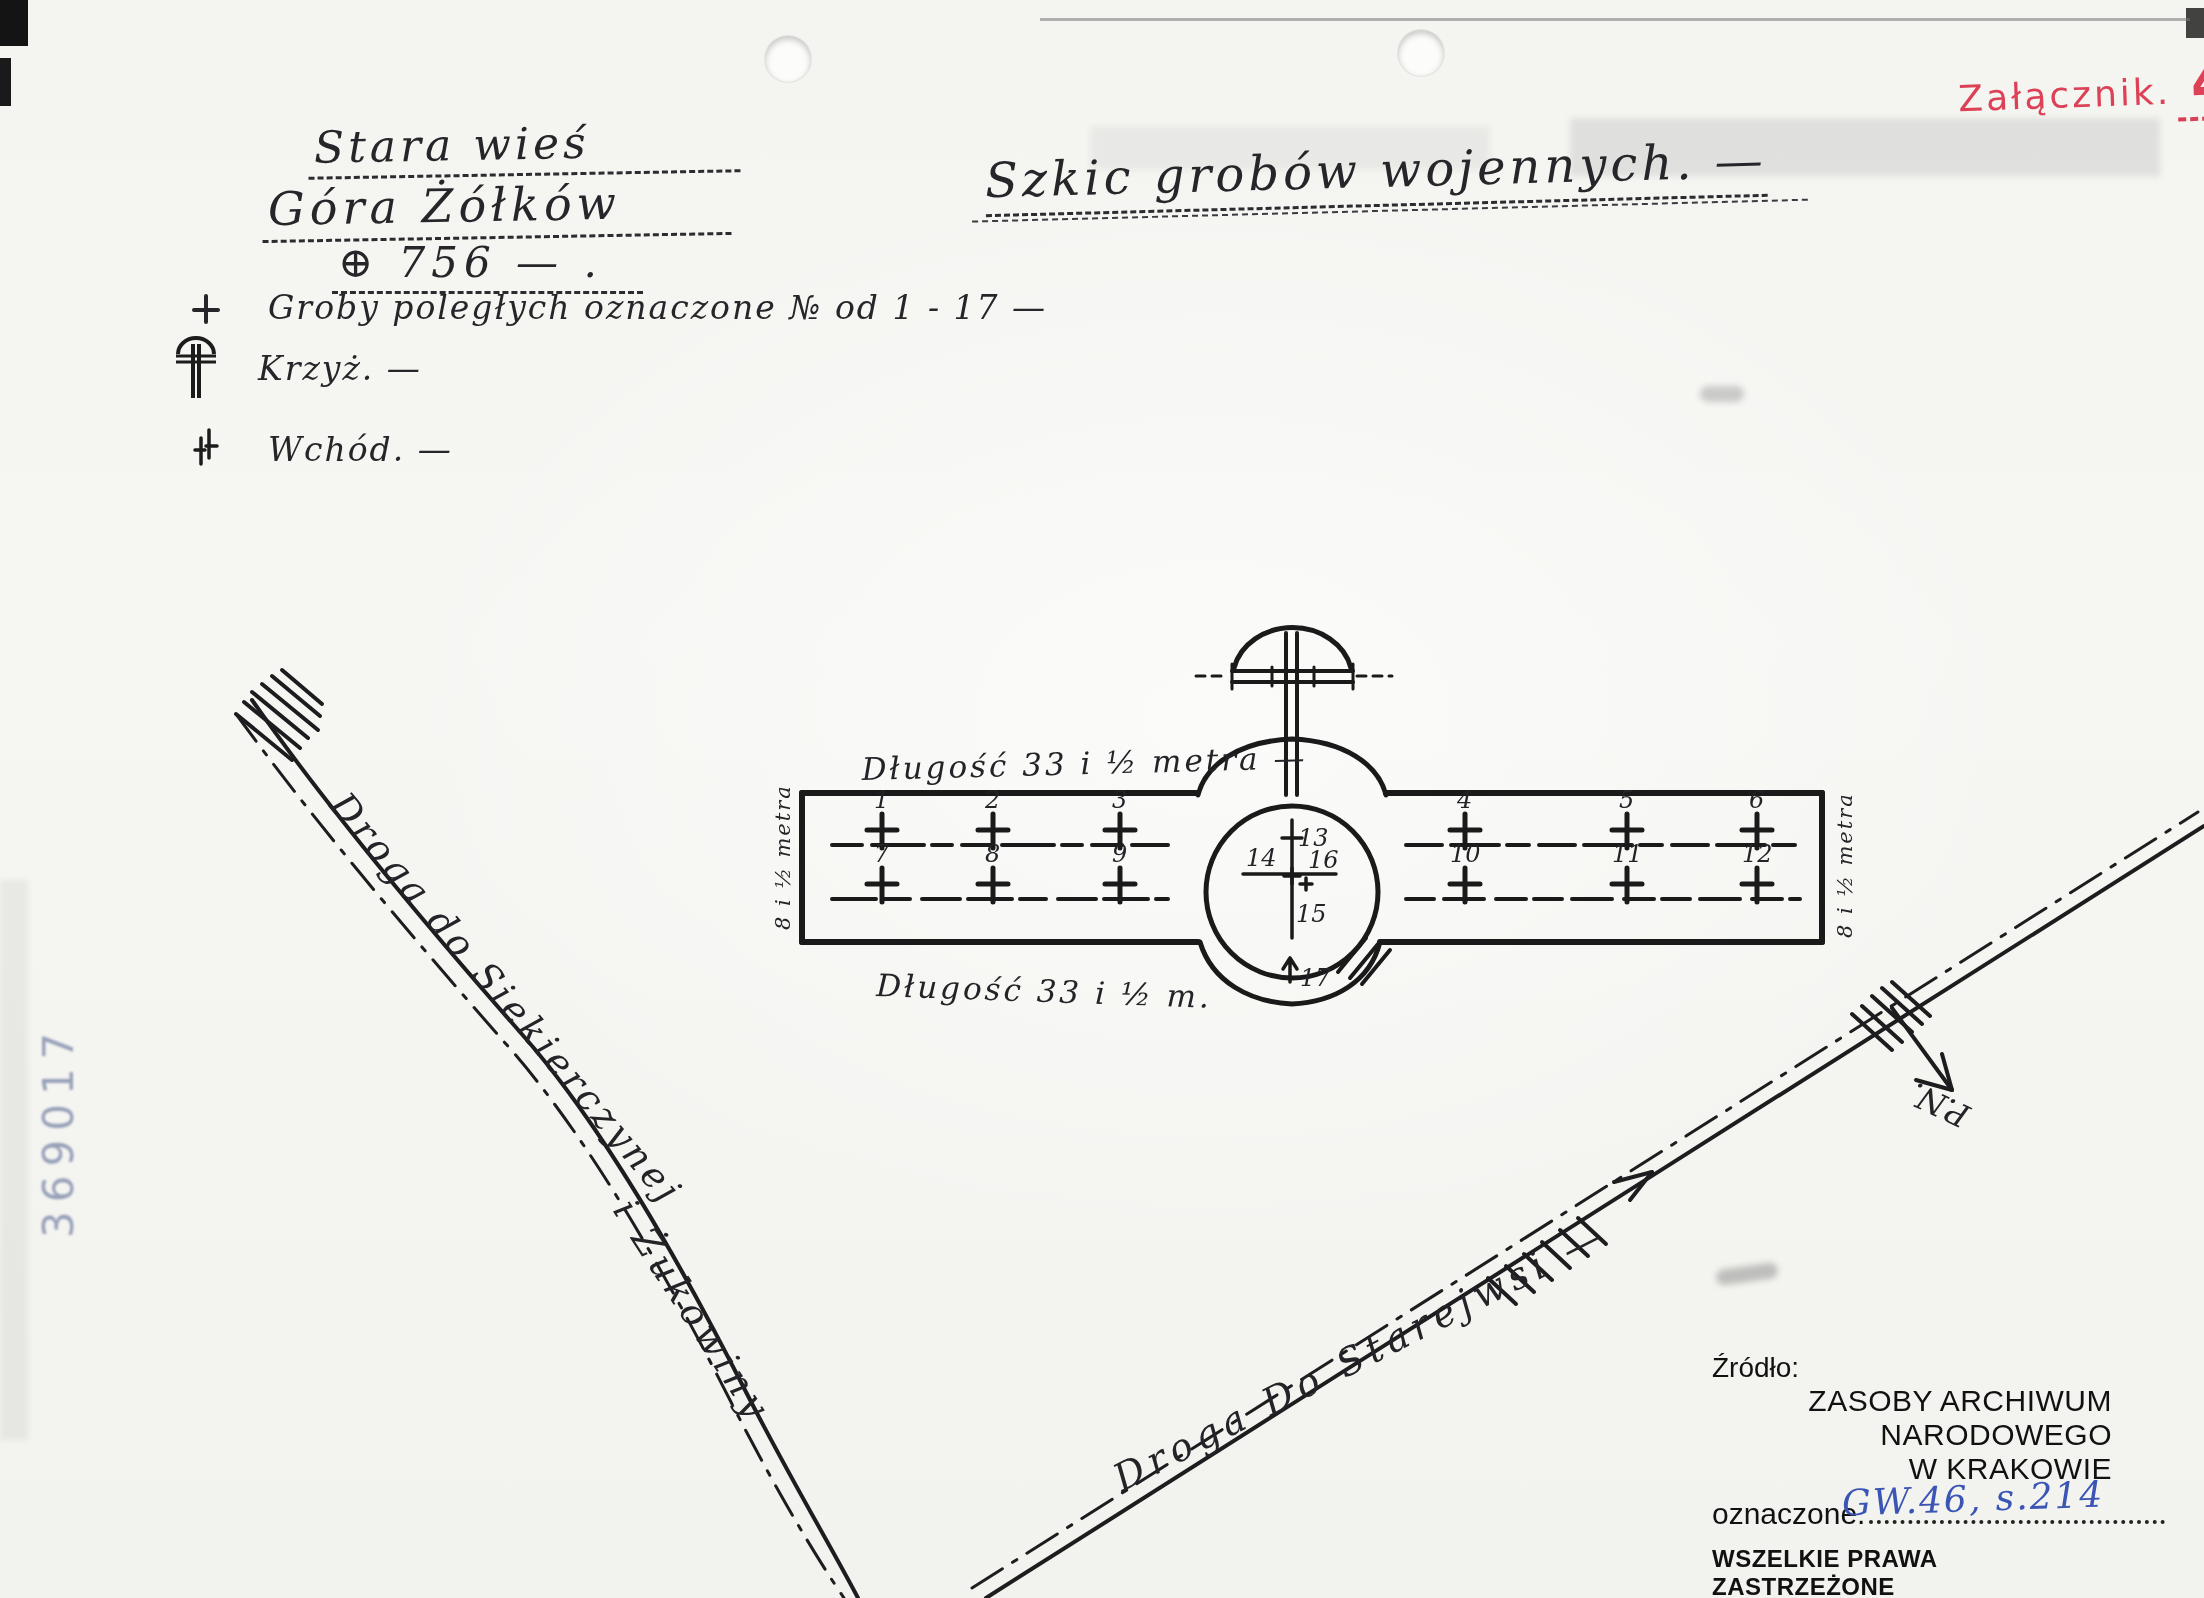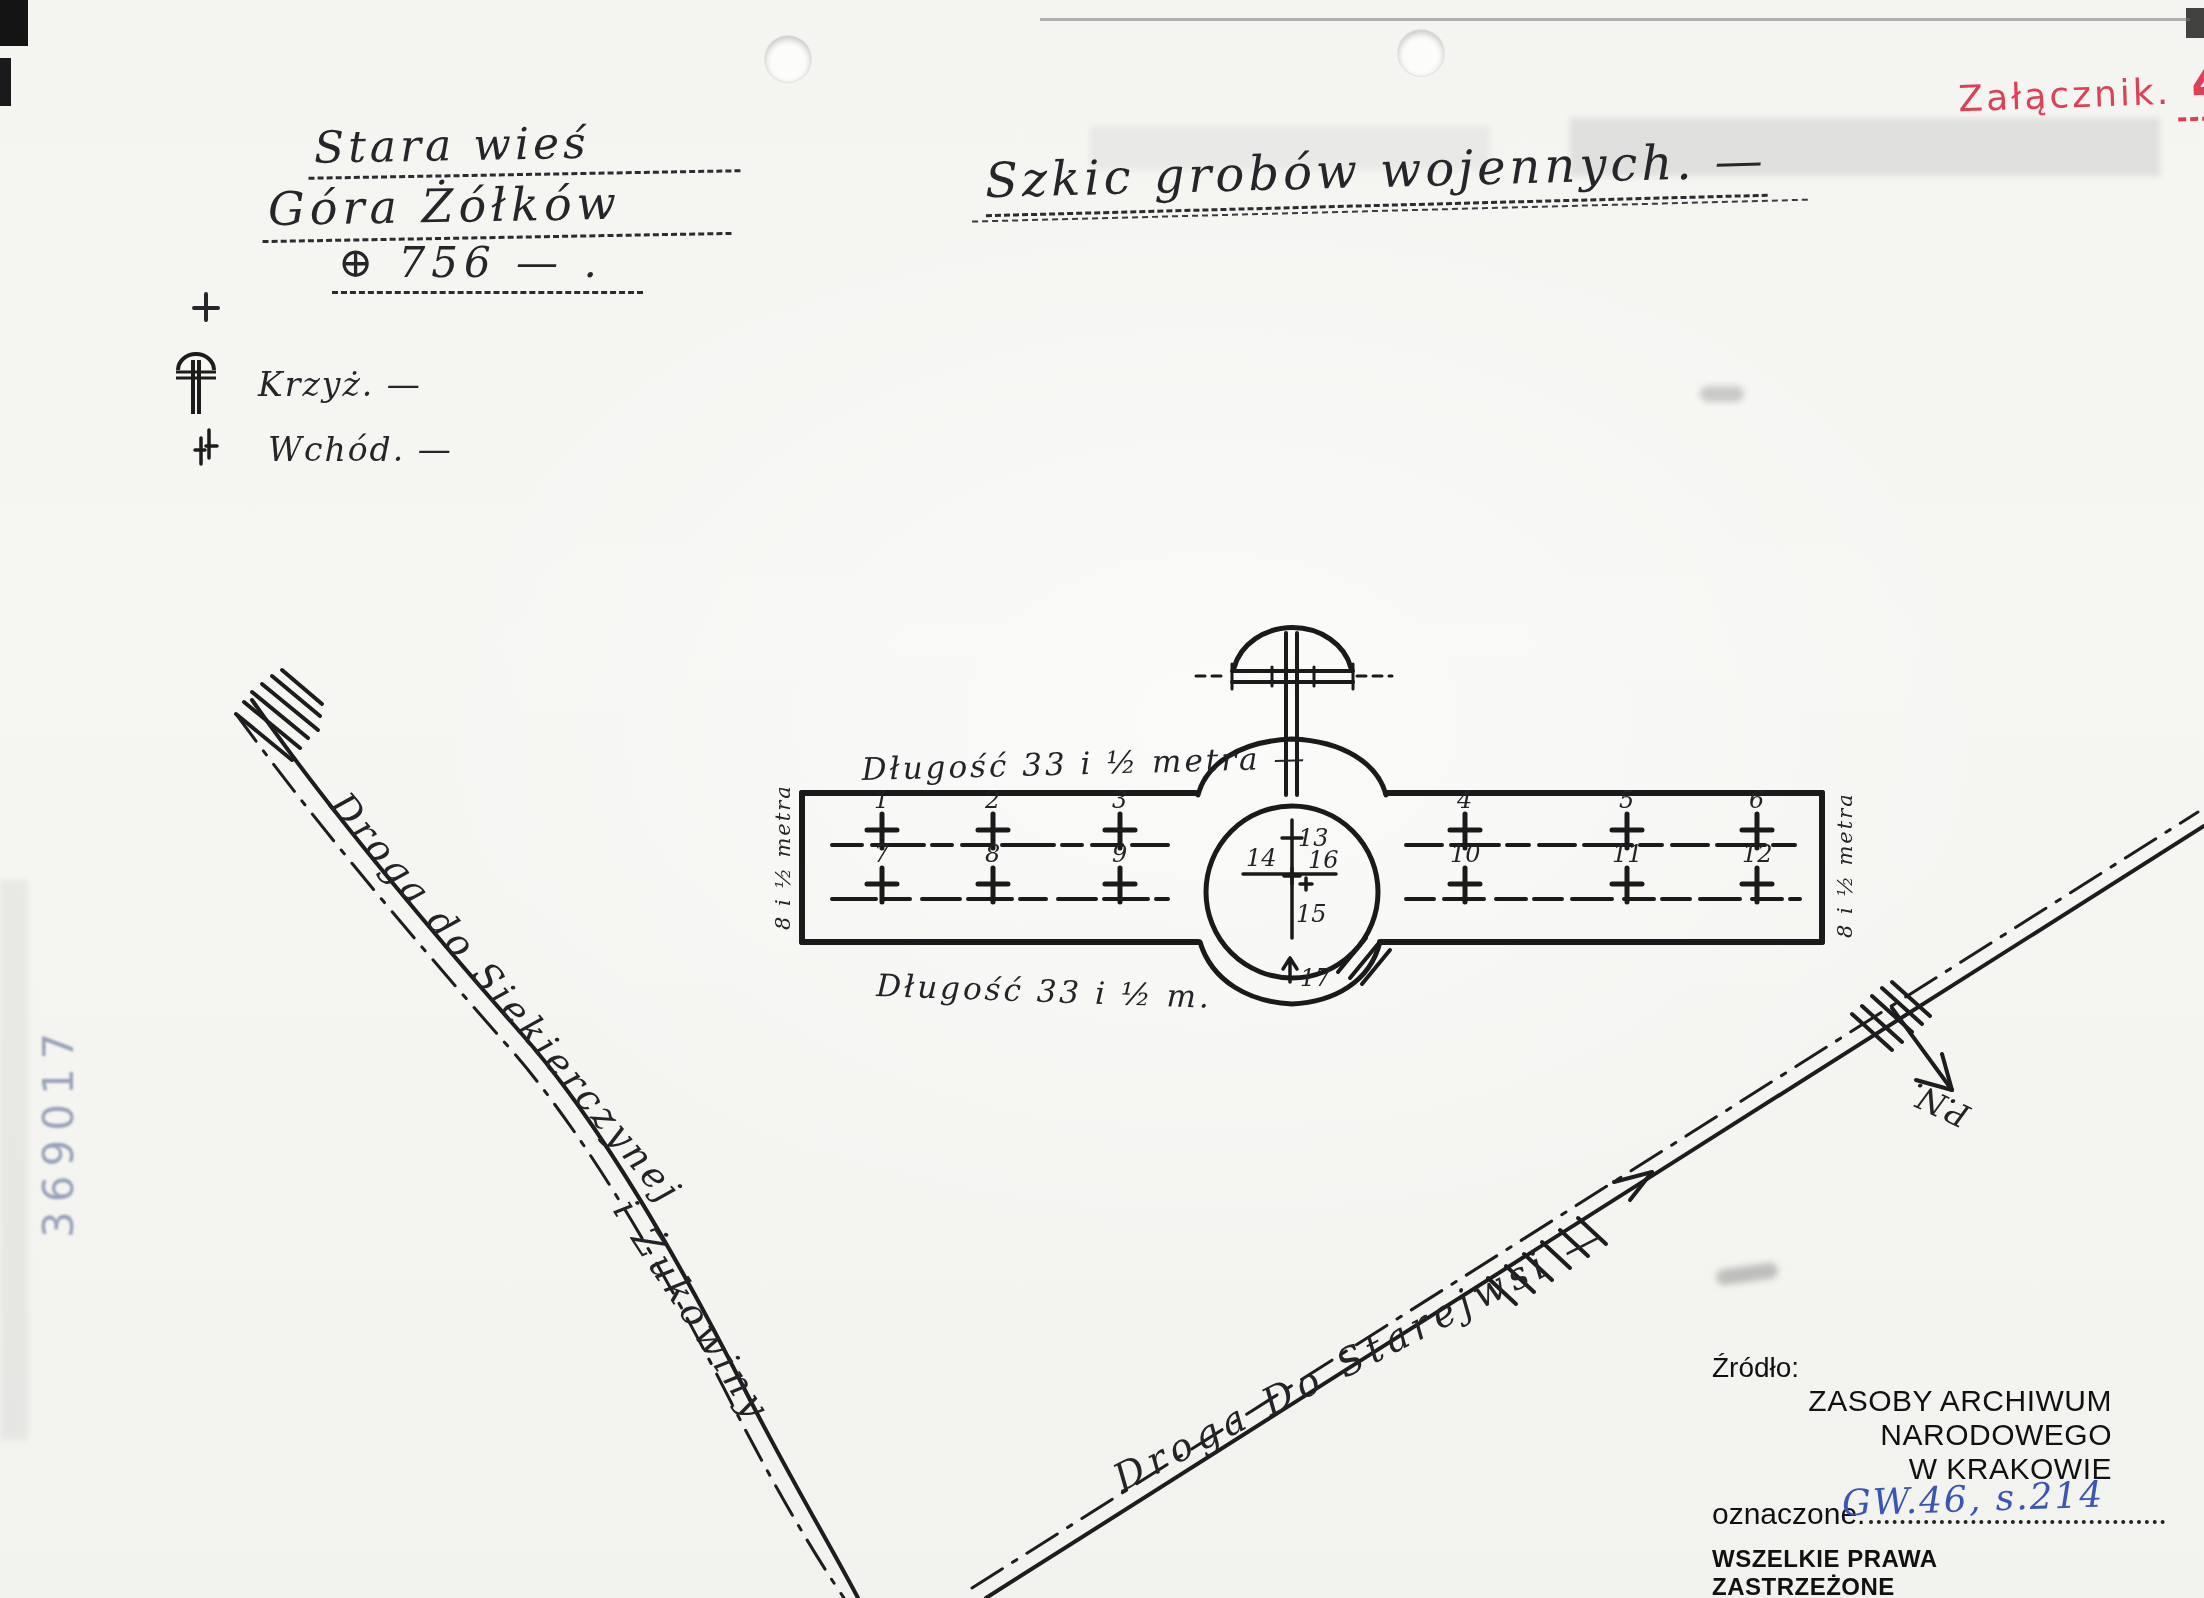--- a/index.html
+++ b/index.html
@@ -75,22 +75,23 @@
   <div class="hdr-line hand u-dash" style="left:332px;top:238px;font-size:42px;letter-spacing:6px;padding:0 40px 4px 6px;text-align:right;">⊕ 756 — .</div>
 
   <div class="hdr-line hand dbl" style="left:985px;top:142px;font-size:48px;letter-spacing:4px;transform:rotate(-1.5deg);padding-bottom:6px;border-bottom:3px dashed #2b2b30;">Szkic grobów wojennych. —</div>
 
   <div class="legend-row" style="left:178px;top:288px;">
     <span class="legend-sym">
       <svg width="36" height="36" viewBox="0 0 36 36">
           <path d="M6 20 H30 M18 6 V32" stroke="#26262a" stroke-width="4" stroke-linecap="round"></path>
         </svg>
     </span>
-  </div>
-  <div class="legend-row" style="left:168px;top:348px;">
+    <span class="hand" style="font-size:33px;letter-spacing:2px;">Groby poległych oznaczone № od 1 - 17 —</span>
+  </div>
+  <div class="legend-row" style="left:168px;top:332px;">
     <span class="legend-sym">
       <svg width="56" height="72" viewBox="0 0 56 72">
         <path d="M10 22 A18 16 0 0 1 46 22" fill="none" stroke="#1c1c1c" stroke-width="4"></path>
         <path d="M8 24 H48 M8 30 H48" stroke="#1c1c1c" stroke-width="3"></path>
         <path d="M25 12 V66 M31 12 V66" stroke="#1c1c1c" stroke-width="4"></path>
       </svg>
     </span>
     <span class="hand" style="font-size:33px;letter-spacing:2px;">Krzyż. —</span>
   </div>
   <div class="legend-row" style="left:178px;top:424px;">

